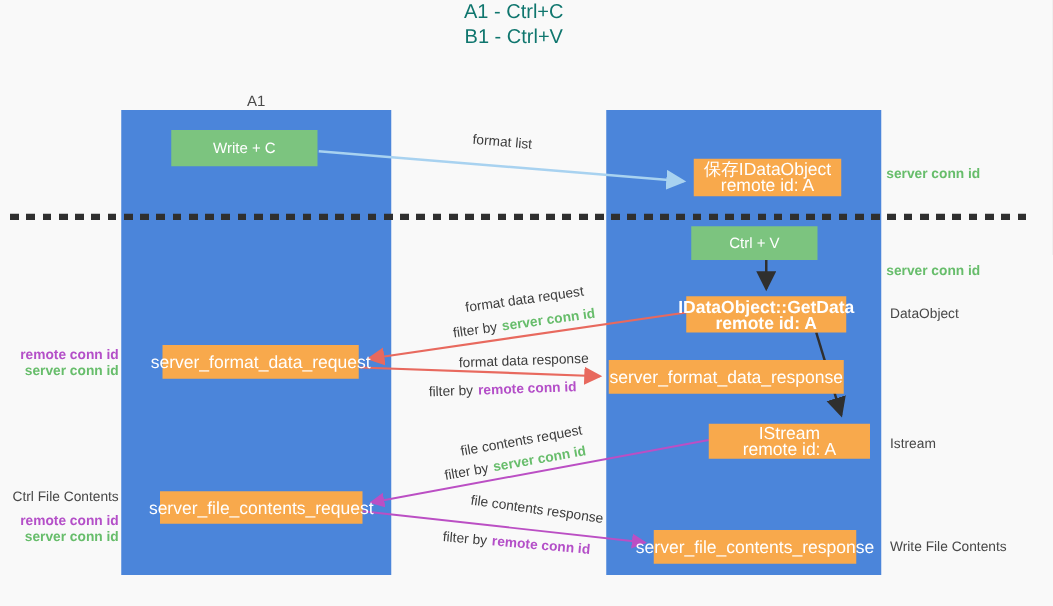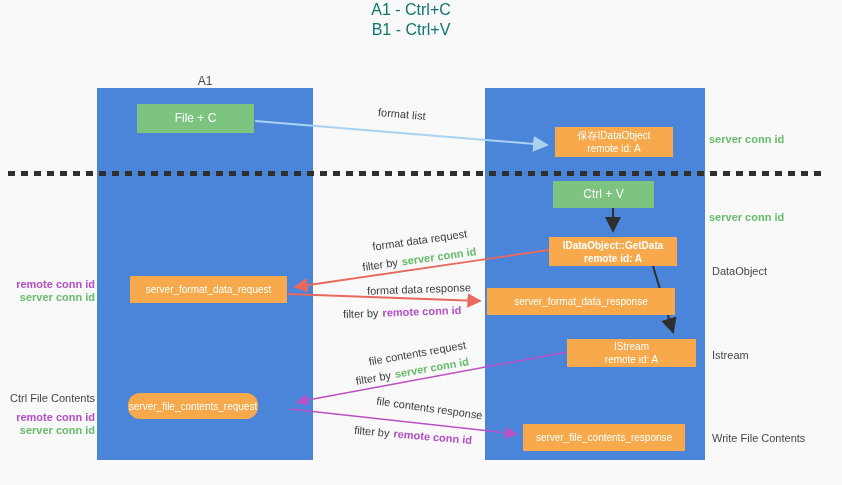--- a/index.html
+++ b/index.html
@@ -14,21 +14,21 @@
   .title {
     left:0; top:8; width:822px; text-align:center;
     font-size:16px; line-height:20px; color:#0f766e;
   }
   .col-header {
     text-align:center; font-size:12px; line-height:14px; color:#4a4a4a;
   }
   .column { background:#4b85da; }
   .node {
     display:flex; flex-direction:column; align-items:center; justify-content:center;
-    color:#ffffff; font-size:10px; line-height:13px; text-align:center;
+    color:#ffffff; font-size:14px; line-height:13px; text-align:center;
     white-space:nowrap;
   }
   .node.orange { background:#f8a94c; }
   .node.greenbox { background:#7cc47f; font-size:12px; }
   .dotted {
     left:8px; top:171px; width:814px; height:5px;
     background:repeating-linear-gradient(90deg,#2f2f2f 0 7px, transparent 7px 13px);
   }
   svg.arrows { left:0; top:0; pointer-events:none; }
   .alabel { font-size:11px; color:#3c3c3c; white-space:nowrap; }
@@ -82,21 +82,21 @@
     <line x1="255" y1="121" x2="547" y2="145" stroke="#a8d2f0" stroke-width="2" marker-end="url(#m-blue)"></line>
     <line x1="613" y1="207" x2="613" y2="231" stroke="#2f2f2f" stroke-width="2" marker-end="url(#m-black)"></line>
     <line x1="653" y1="266" x2="673" y2="332" stroke="#2f2f2f" stroke-width="2" marker-end="url(#m-black)"></line>
     <line x1="549" y1="250" x2="295" y2="287" stroke="#e8695e" stroke-width="1.8" marker-end="url(#m-red)"></line>
     <line x1="288" y1="294" x2="480" y2="301" stroke="#e8695e" stroke-width="1.8" marker-end="url(#m-red)"></line>
     <line x1="567" y1="352" x2="297" y2="402" stroke="#bb4fc4" stroke-width="1.5" marker-end="url(#m-magenta)"></line>
     <line x1="290" y1="409" x2="516" y2="434" stroke="#bb4fc4" stroke-width="1.5" marker-end="url(#m-magenta)"></line>
   </svg>
 
   <div class="abs node greenbox" style="left:137px; top:104px; width:117px; height:29px;">
-    <span>File + C</span>
+    <span>Write + C</span>
   </div>
 
   <div class="abs node orange" style="left:555px; top:127px; width:118px; height:30px;">
     <span>保存IDataObject</span>
     <span>remote id: A</span>
   </div>
 
   <div class="abs node greenbox" style="left:553px; top:181px; width:101px; height:27px;">
     <span>Ctrl + V</span>
   </div>
@@ -112,21 +112,21 @@
 
   <div class="abs node orange" style="left:487px; top:288px; width:188px; height:27px;">
     <span>server_format_data_response</span>
   </div>
 
   <div class="abs node orange" style="left:567px; top:339px; width:129px; height:28px;">
     <span>IStream</span>
     <span>remote id: A</span>
   </div>
 
-  <div class="abs node orange" style="left:128px; top:393px; width:130px; height:26px;border-radius:12px;">
+  <div class="abs node orange" style="left:128px; top:393px; width:162px; height:26px;">
     <span>server_file_contents_request</span>
   </div>
 
   <div class="abs node orange" style="left:523px; top:424px; width:162px; height:27px;">
     <span>server_file_contents_response</span>
   </div>
 
   <div class="abs alabel rot-p5" style="left:378px; top:108px;">format list</div>
 
   <div class="abs alabel rot-m8" style="left:372px; top:234px;">format data request</div>
@@ -144,21 +144,21 @@
     <span>filter by</span><span class="green-t filter-val">server conn id</span>
   </div>
 
   <div class="abs alabel rot-p8" style="left:376px; top:402px;">file contents response</div>
   <div class="abs alabel rot-p5" style="left:354px; top:429px;">
     <span>filter by</span><span class="purple-t filter-val">remote conn id</span>
   </div>
 
   <div class="abs side green-t" style="left:709px; top:133px;">server conn id</div>
   <div class="abs side green-t" style="left:709px; top:211px;">server conn id</div>
-  <div class="abs side gray-t" style="left:712px; top:245px;margin-top:20px;">DataObject</div>
+  <div class="abs side gray-t" style="left:712px; top:245px;">DataObject</div>
   <div class="abs side gray-t" style="left:712px; top:349px;">Istream</div>
   <div class="abs side gray-t" style="left:712px; top:432px;">Write File Contents</div>
 
   <div class="abs side right-align" style="left:0px; top:278px; width:95px;">
     <div class="purple-t">remote conn id</div>
     <div class="green-t">server conn id</div>
   </div>
   <div class="abs side right-align gray-t" style="left:0px; top:392px; width:95px;">Ctrl File Contents</div>
   <div class="abs side right-align" style="left:0px; top:411px; width:95px;">
     <div class="purple-t">remote conn id</div>

